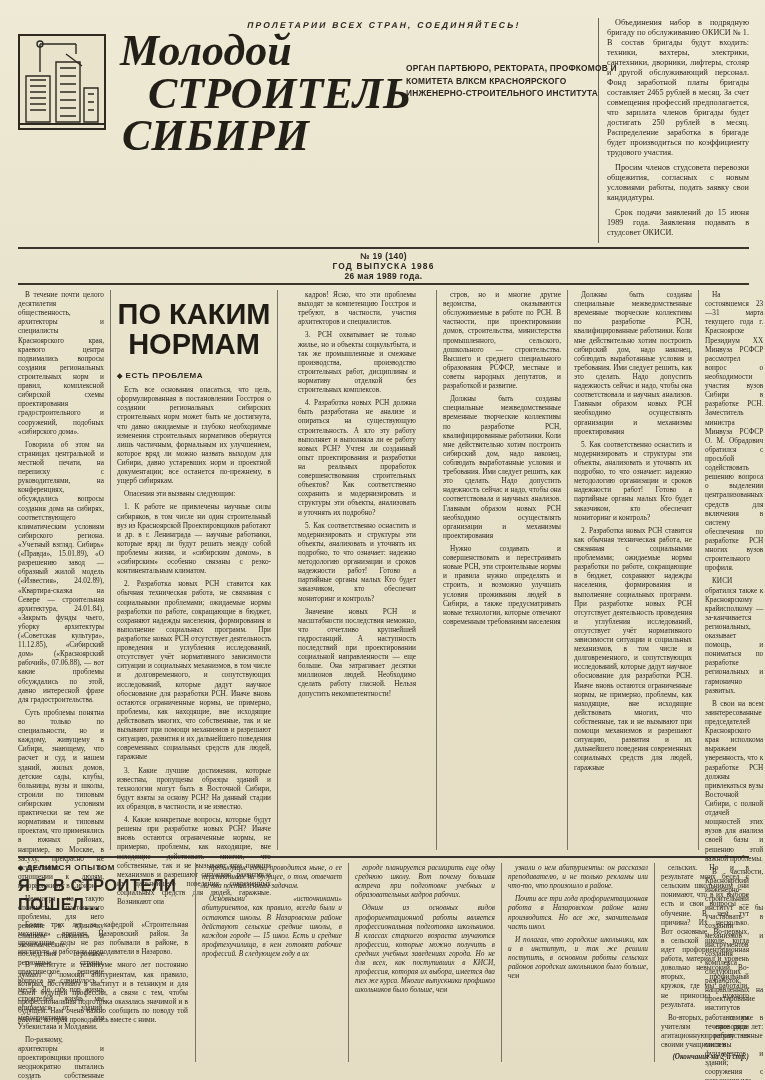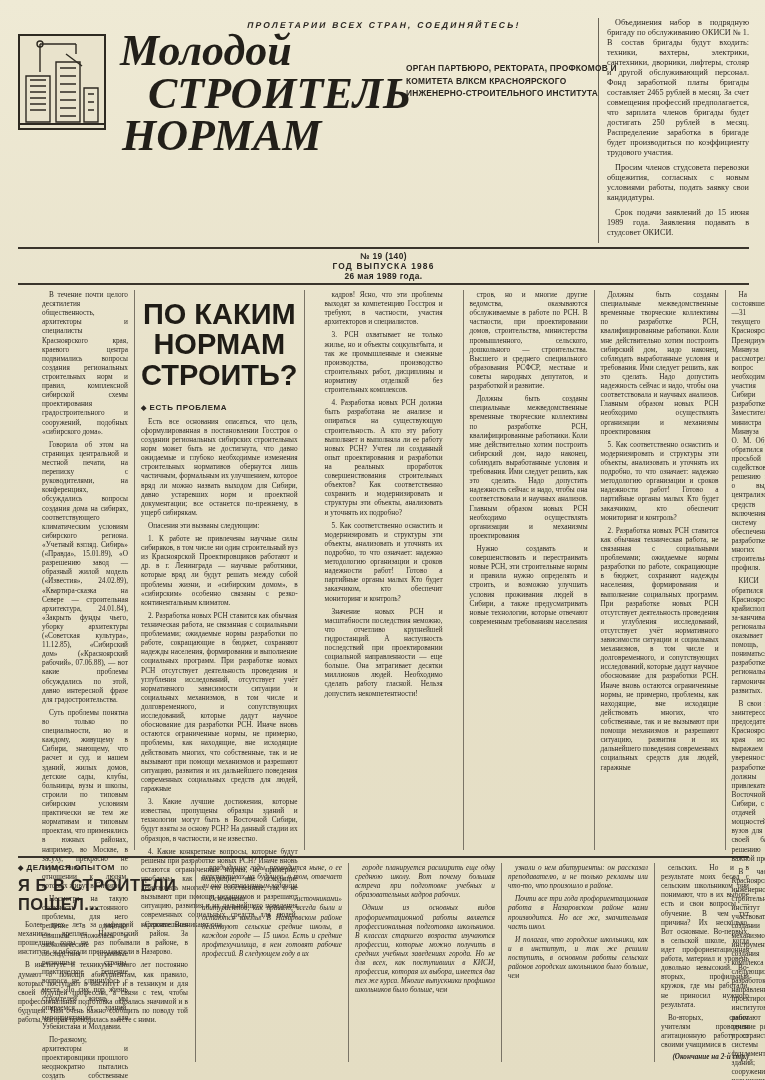--- a/index.html
+++ b/index.html
@@ -104,21 +104,20 @@
     letter-spacing:.4px;
     flex-direction:column;
   }
   .issuebar .mid{letter-spacing:1.2px;}
 
   
   .body-wrap{
     display:flex;
     margin-top:5px;
     height:560px;
-    margin-left:24px;
   }
   .col{
     font-size:7.3px;
     line-height:1.25;
     text-align:justify;
     hyphens:auto;
     -webkit-hyphens:auto;
   }
   .col p{margin:0 0 4px 0;text-indent:7px;}
   .c1{flex:0 0 86px;padding-right:6px;border-right:1px solid #7a7466;}
@@ -202,21 +201,21 @@
           <path d="M46 18 L62 30"></path>
         </g>
         <path d="M0 88 L84 88" stroke="#2e2a22" stroke-width="2"></path>
       </svg>
     </div>
     <div class="title-block">
       <div class="slogan">ПРОЛЕТАРИИ ВСЕХ СТРАН, СОЕДИНЯЙТЕСЬ!</div>
       <div class="paper-title">
         <span class="t1">Молодой</span>
         <span class="t2">СТРОИТЕЛЬ</span>
-        <span class="t3">НОРМАМ</span>
+        <span class="t3">СИБИРИ</span>
       </div>
       <div class="subtitle">ОРГАН ПАРТБЮРО, РЕКТОРАТА, ПРОФКОМОВ И КОМИТЕТА ВЛКСМ КРАСНОЯРСКОГО ИНЖЕНЕРНО-СТРОИТЕЛЬНОГО ИНСТИТУТА</div>
     </div>
     <div class="col-right-top">
       <p>Объединения набор в подрядную бригаду по обслуживанию ОКИСИ № 1. В состав бригады будут входить: техники, вахтеры, электрики, сантехники, дворники, лифтеры, столяр и другой обслуживающий персонал. Фонд заработной платы бригады составляет 2465 рублей в месяц. За счет совмещения профессий предполагается, что зарплата членов бригады будет достигать 250 рублей в месяц. Распределение заработка в бригаде будет производиться по коэффициенту трудового участия.</p>
       <p>Просим членов студсовета перевозки общежития, согласных с новым условиями работы, подать заявку свои кандидатуры.</p>
       <p>Срок подачи заявлений до 15 июня 1989 года. Заявления подавать в студсовет ОКИСИ.</p>
     </div>
   </div>
 
@@ -233,21 +232,20 @@
       <p>Говорила об этом на страницах центральной и местной печати, на переписку с руководителями, на конференциях, обсуждались вопросы создания дома на сибирях, соответствующего климатическим условиям сибирского региона. «Учетный взгляд. Сибирь» («Правда», 15.01.89), «О разрешению завод — образный жилой модель («Известия», 24.02.89), «Квартира-сказка на Севере — строительная архитектура, 24.01.84), «Закрыть фунды чьего, уборку архитектуры («Советская культура», 11.12.85), «Сибирский дом» («Красноярский рабочий», 07.06.88), — вот какие проблемы обсуждались по этой, давно интересной фразе для градостроительства.</p>
       <p>Суть проблемы понятна во только по специальности, но и каждому, живущему в Сибири, знающему, что расчет и суд. и нашем зданий, жилых домов, детские сады, клубы, больницы, вузы и школы, строили по типовым сибирским условиям практически не тем же нормативам и типовым проектам, что применялись в южных районах, например, во Москве, в засуху, прекрасно не осуществимо по отношении к людям, которых живут в Сибири.</p>
       <p>Несмотря на такую сложность постоянного проблемы, для него решение в одиночку слишком сложилась и экономические последствия огромные регионные страны, практическое решение вопроса не сдвинулось с места. До сих пор жизнь строителей жизнь мы опираемся от зданий, мероприятиями для Узбекистана и Молдавии.</p>
       <p>По-разному, архитекторы и проектировщики прошлого неоднократно пытались создать собственные региональные нормы и правила, но лишь только по всему Востоко-Сибирскому экономическому району.</p>
 
     </div>
 
     <div class="col c2">
       <div class="headline">
         <span class="l1">ПО КАКИМ НОРМАМ</span>
-        <span class="l2">СТРОИТЬ?</span>
       </div>
       <div class="rubric">
         <span class="dia">◆ </span><span>ЕСТЬ ПРОБЛЕМА</span>
       </div>
       <p>Есть все основания опасаться, что цель, сформулированная в постановлении Госстроя о создании региональных сибирских строительных норм может быть не достигнута, что давно ожидаемые и глубоко необходимые изменения строительных нормативов обернутся лишь частичным, формальным их улучшением, которое вряд ли можно назвать выходом для Сибири, давно устаревших норм и проектной документации; все останется по-прежнему, в ущерб сибирякам.</p>
       <p>Опасения эти вызваны следующим:</p>
       <p>1. К работе не привлечены научные силы сибиряков, в том числе ни один строительный вуз из Красноярской Проектировщиков работают и др. в г. Ленинграда — научные работники, которые вряд ли будут решать между собой проблемы жизни, и «сибирским домом», в «сибирским» особенно связаны с резко-континентальным климатом.</p>
       <p>2. Разработка новых РСН ставится как обычная техническая работа, не связанная с социальными проблемами; ожидаемые нормы разработки по работе, сокращающие в бюджет, сохраняют надежды населения, формирования и выполнение социальных программ. При разработке новых РСН отсутствует деятельность проведения и углубления исследований, отсутствует учёт нормативного зависимости ситуации и социальных механизмов, в том числе и долговременного, и сопутствующих исследований, которые дадут научное обоснование для разработки РСН. Иначе вновь остаются ограниченные нормы, не примерно, проблемы, как находящие, вне исходящие действовать многих, что собственные, так и не вызывают при помощи механизмов и разрешают ситуацию, развития и их дальнейшего поведения современных социальных средств для людей, гаражные</p>
       <p>3. Какие лучшие достижения, которые известны, пропущены образцы зданий и технологии могут быть в Восточной Сибири, будут взяты за основу РСН? На данный стадии их образцов, в частности, и не известно.</p>
       <p>4. Какие конкретные вопросы, которые будут решены при разработке новых РСН? Иначе вновь остаются ограниченные нормы, не примерно, проблемы, как находящие, вне исходящие действовать многих, что собственные, так и не вызывают при помощи механизмов и разрешают ситуацию, развития и их дальнейшего поведения современных социальных средств для людей, гаражные. Возникают опа</p>

